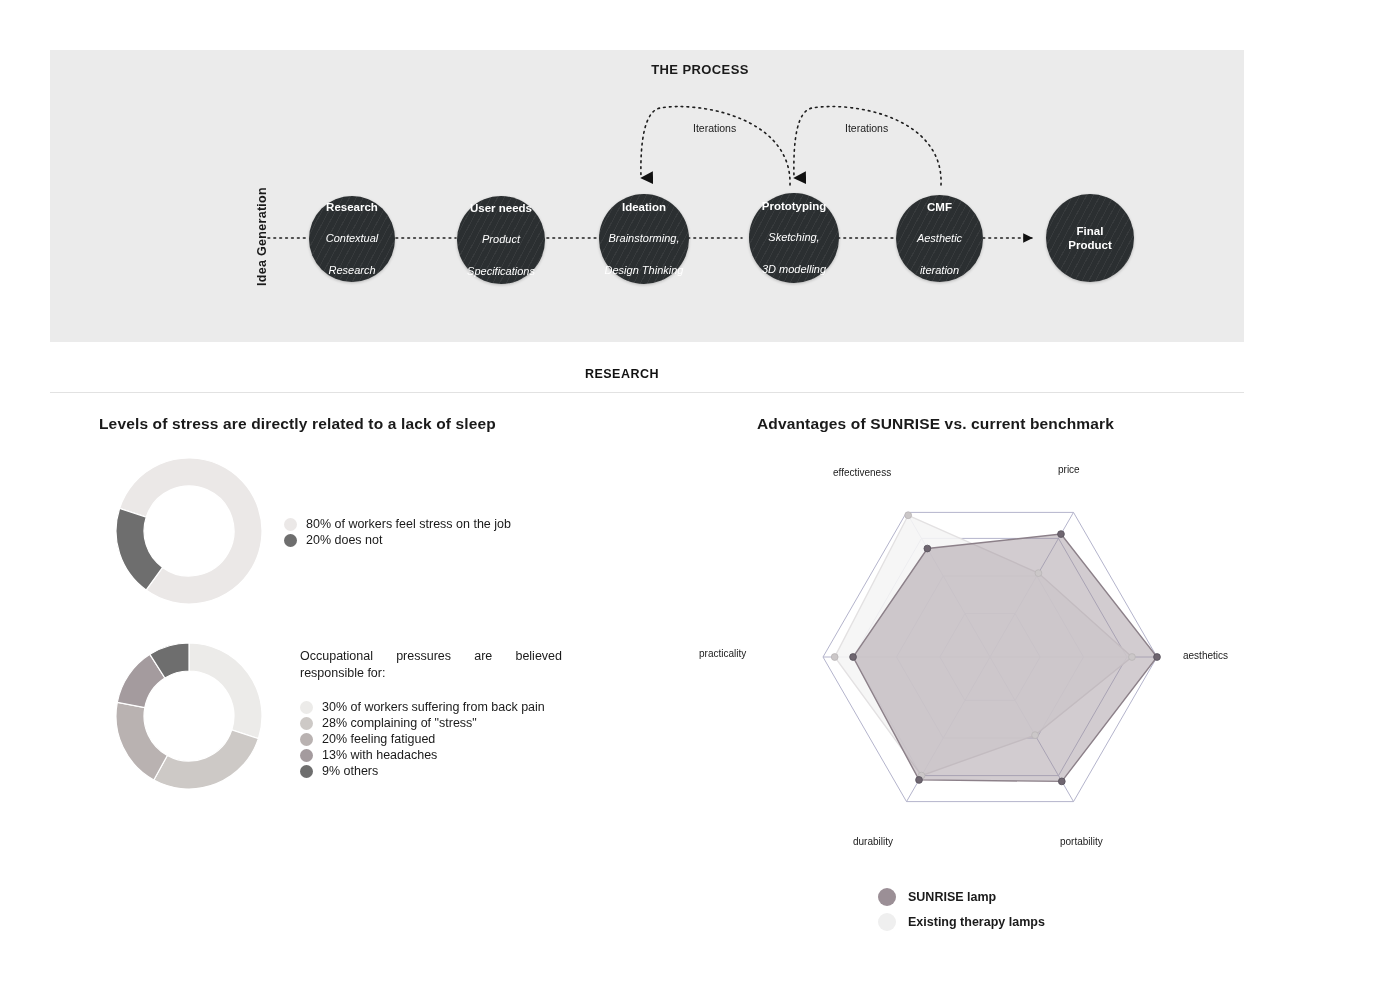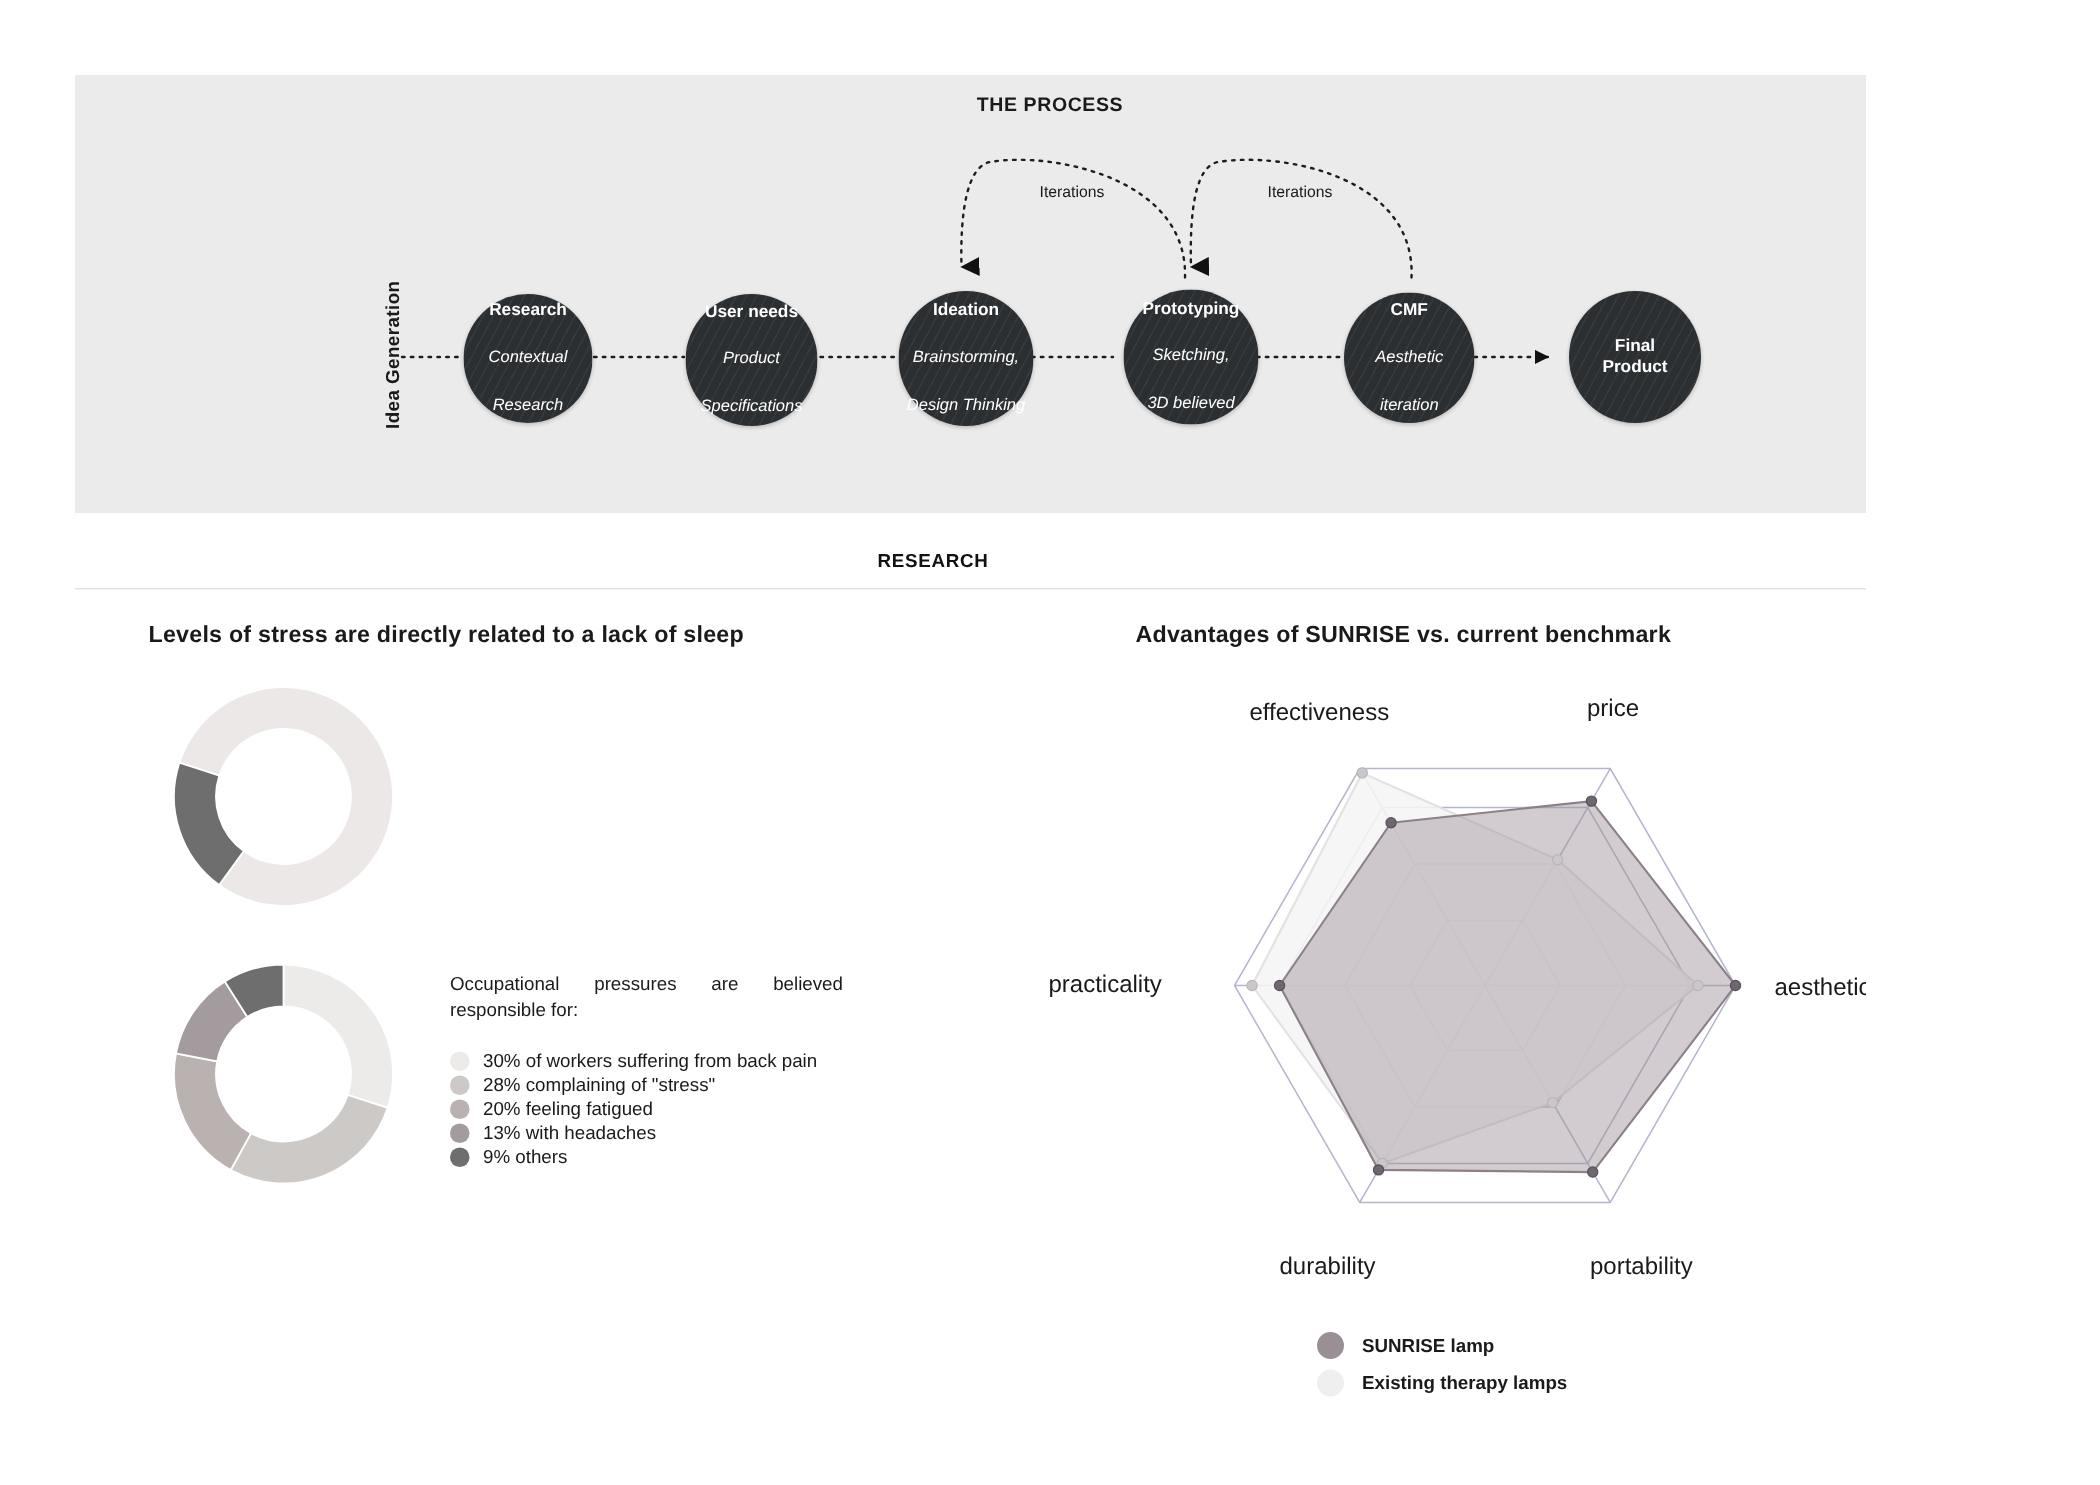--- a/index.html
+++ b/index.html
@@ -132,21 +132,21 @@
     font-size: 12.5px;
     color: #1a1a1a;
     line-height: 1.32;
     text-align: justify;
   }
 
   
   .radar-wrap { position: absolute; left: 700px; top: 440px; }
   .axis-label {
     position: absolute;
-    font-size: 16px;
+    font-size: 10px;
     color: #1a1a1a;
     white-space: nowrap;
   }
   .radar-legend { position: absolute; left: 878px; top: 888px; }
   .radar-legend .legend-row { margin-bottom: 7px; }
   .radar-legend .swatch { width: 18px; height: 18px; margin-right: 12px; }
   .radar-legend .legend-text { font-size: 12.5px; font-weight: bold; }
 </style>
 </head>
 <body>
@@ -200,21 +200,21 @@
 
   <div class="node-circle" style="left:599px; top:194px; width:90px; height:90px;">
     <div class="node-title">Ideation</div>
     <div class="node-sub">Brainstorming,</div>
     <div class="node-sub">Design Thinking</div>
   </div>
 
   <div class="node-circle" style="left:749px; top:193px; width:90px; height:90px;">
     <div class="node-title">Prototyping</div>
     <div class="node-sub">Sketching,</div>
-    <div class="node-sub">3D believed</div>
+    <div class="node-sub">3D modelling</div>
   </div>
 
   <div class="node-circle" style="left:896px; top:195px; width:87px; height:87px;">
     <div class="node-title">CMF</div>
     <div class="node-sub">Aesthetic</div>
     <div class="node-sub">iteration</div>
   </div>
 
   <div class="node-circle" style="left:1046px; top:194px; width:88px; height:88px;">
     <div class="node-title">Final</div>
@@ -229,20 +229,30 @@
 
   <svg class="donut" style="left:114px; top:456px;" width="150" height="150" viewBox="0 0 150 150">
     <g id="donut1-slices">
         <path d="M 5.572874310453798 52.44175941062883 A 73 73 0 1 1 32.09167658264947 134.05824058937117
           L 48.54966364683871 111.40576474687263 A 45 45 0 1 0 32.20245676671809 61.094235253127366 Z" fill="#ebe8e7" stroke="#ffffff" stroke-width="1.2"></path>
         <path d="M 32.09167658264947 134.05824058937117 A 73 73 0 0 1 5.572874310453798 52.44175941062882
           L 32.20245676671809 61.09423525312735 A 45 45 0 0 0 48.54966364683871 111.40576474687263 Z" fill="#6e6e6e" stroke="#ffffff" stroke-width="1.2"></path>
       </g>
   </svg>
 
+  <div class="legend legend-1">
+    <div class="legend-row">
+      <span class="swatch" style="background:#ebe8e7"></span>
+      <span class="legend-text">80% of workers feel stress on the job</span>
+    </div>
+    <div class="legend-row">
+      <span class="swatch" style="background:#6e6e6e"></span>
+      <span class="legend-text">20%  does not</span>
+    </div>
+  </div>
 
   <svg class="donut" style="left:114px; top:641px;" width="150" height="150" viewBox="0 0 150 150">
     <g id="donut2-slices">
         <path d="M 75 2 A 73 73 0 0 1 144.4271256895462 97.55824058937117
           L 117.79754323328191 88.90576474687263 A 45 45 0 0 0 75 30 Z" fill="#ecebe9" stroke="#ffffff" stroke-width="1.2"></path>
         <path d="M 144.4271256895462 97.55824058937117 A 73 73 0 0 1 39.83198179057477 138.97038764320203
           L 53.3210846654228 114.43380060197386 A 45 45 0 0 0 117.79754323328191 88.90576474687263 Z" fill="#cdc9c6" stroke="#ffffff" stroke-width="1.2"></path>
         <path d="M 39.83198179057477 138.97038764320203 A 73 73 0 0 1 3.2930306968057295 61.32116403524209
           L 30.79707371720901 66.56784084364239 A 45 45 0 0 0 53.3210846654228 114.43380060197386 Z" fill="#b9b2b1" stroke="#ffffff" stroke-width="1.2"></path>
         <path d="M 3.2930306968057295 61.32116403524209 A 73 73 0 0 1 35.88464396653327 13.364061438352884

